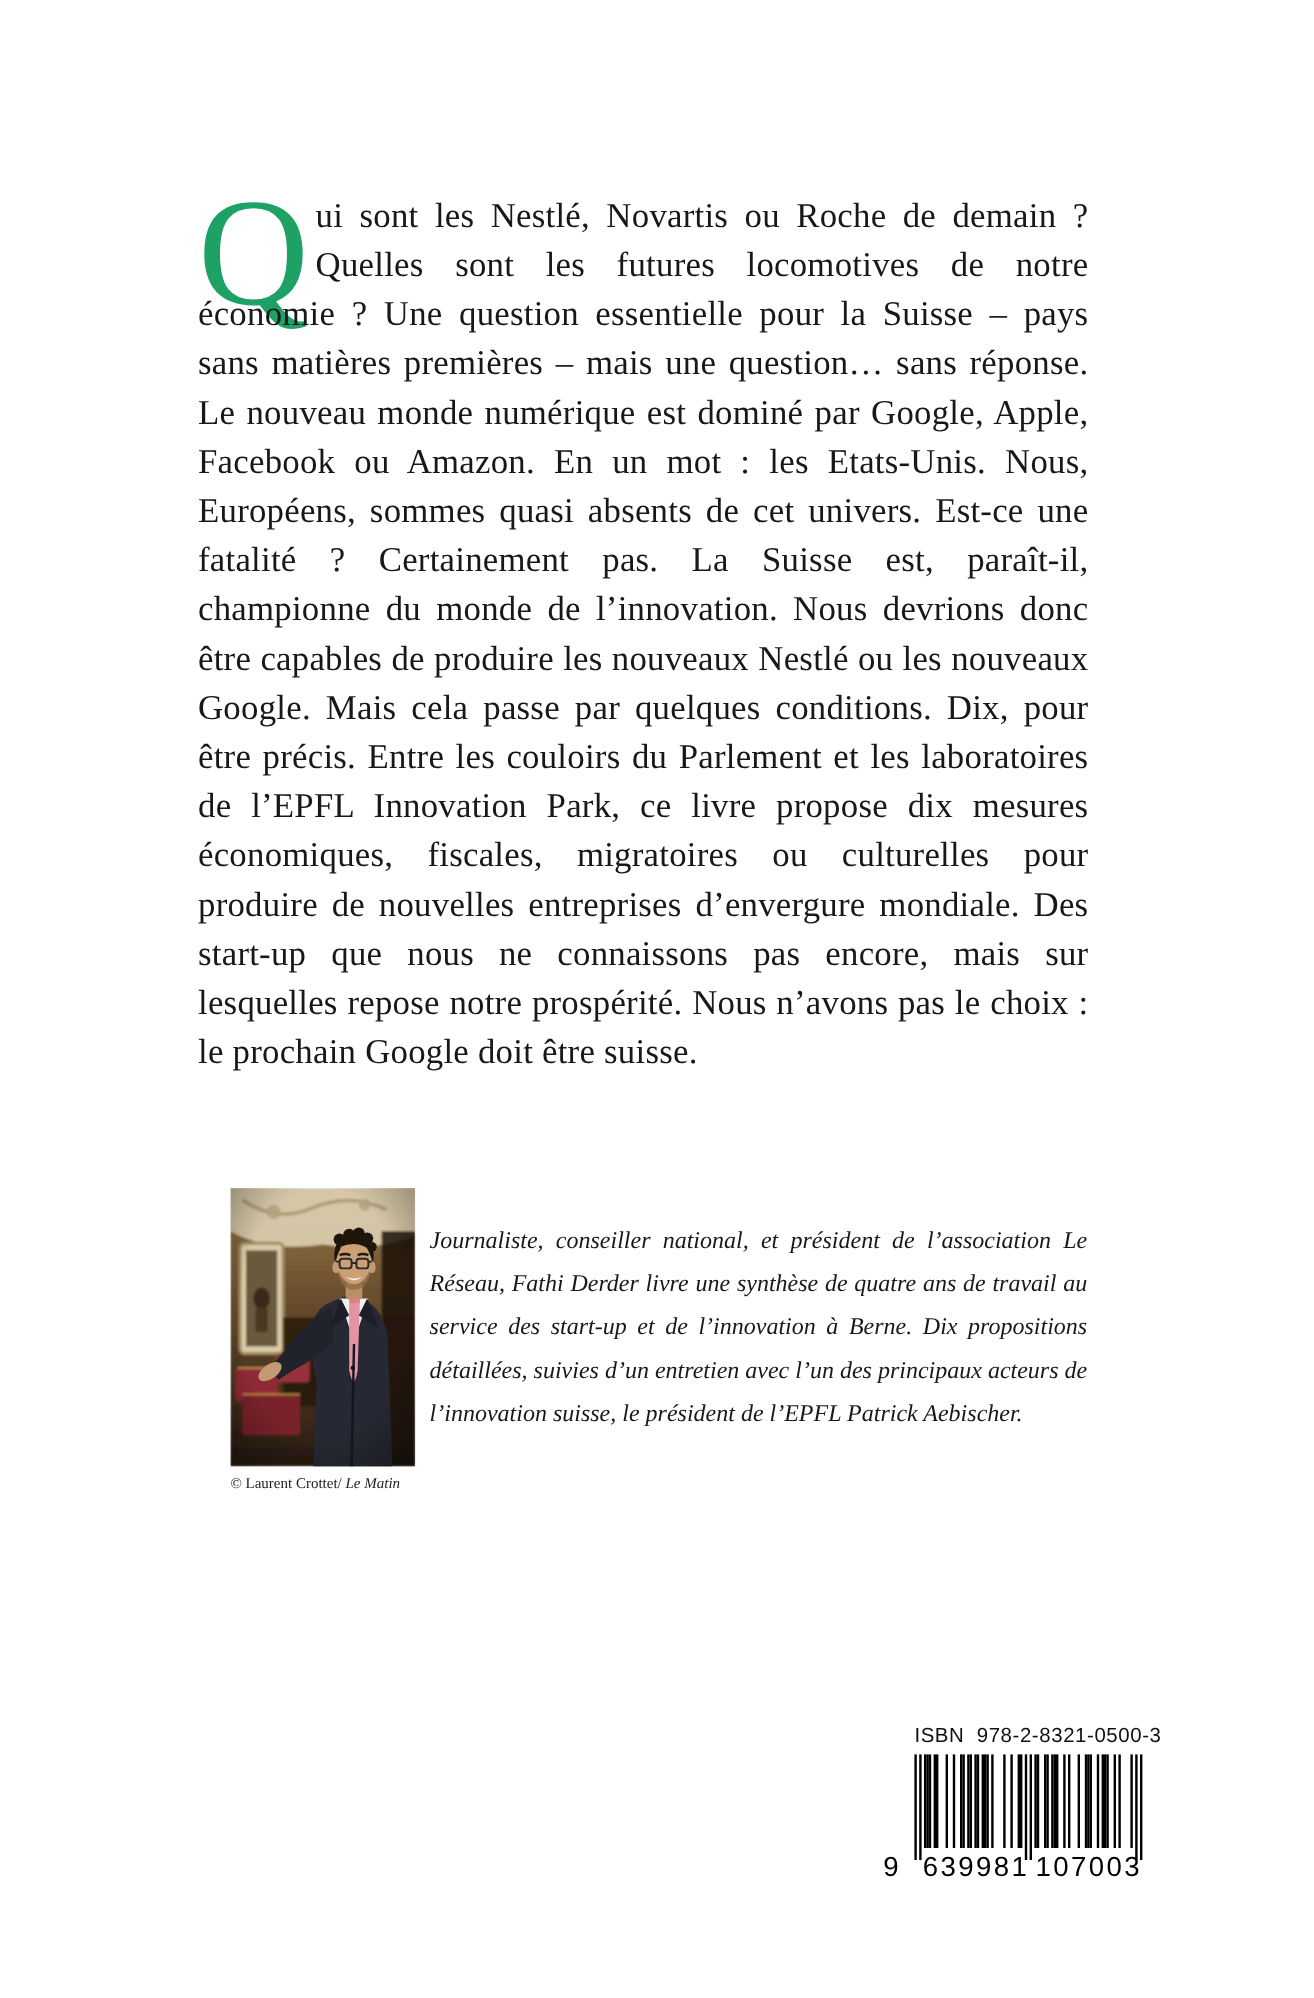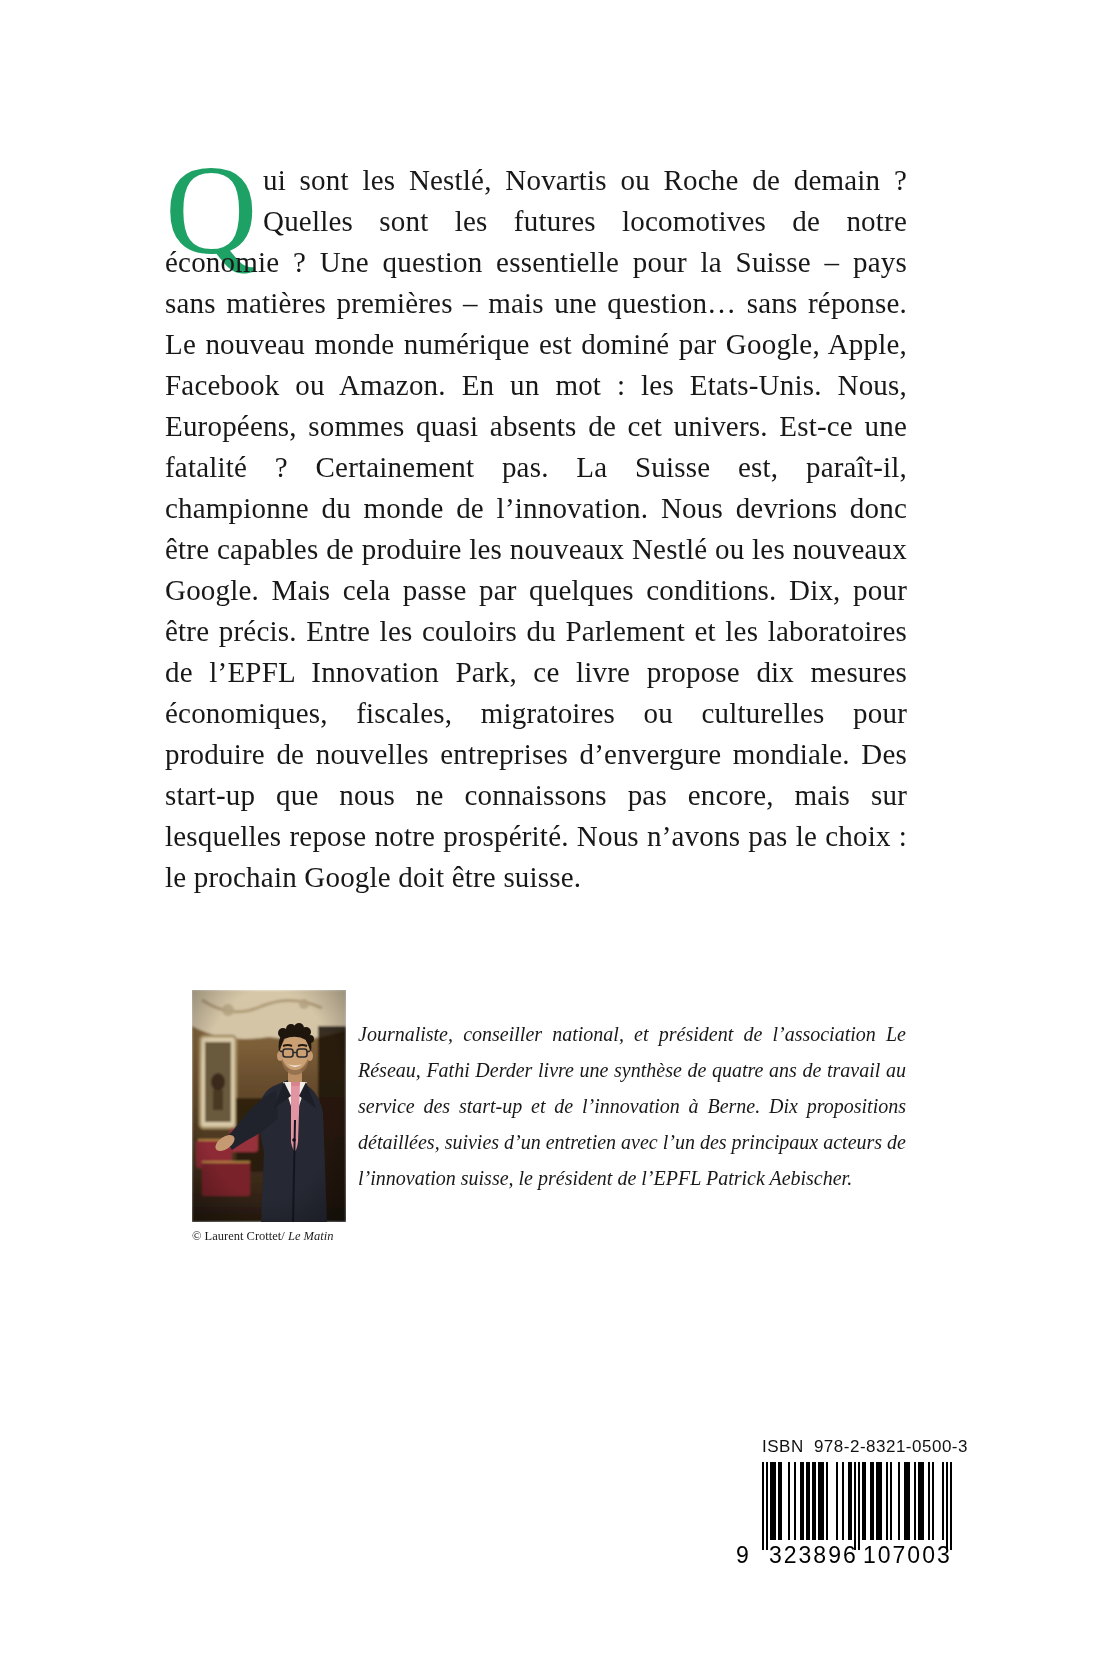--- a/index.html
+++ b/index.html
@@ -258,16 +258,16 @@
       <span class="mod" style="height: 78px;"></span>
       <span class="mod" style="height: 78px;"></span>
       <span class="mod" style="height: 78px;"></span>
       <span class="mod b" style="height: 78px;"></span>
       <span class="mod" style="height: 78px;"></span>
       <span class="mod b" style="height: 88px;"></span>
       <span class="mod" style="height: 88px;"></span>
       <span class="mod b" style="height: 88px;"></span>
     </div>
   <span class="bc-digit d-first">9</span>
-  <span class="bc-digit d-left">323896</span>
+  <span class="bc-digit d-left">639981</span>
   <span class="bc-digit d-right">107003</span>
 
 </div>
 
 </body></html>

